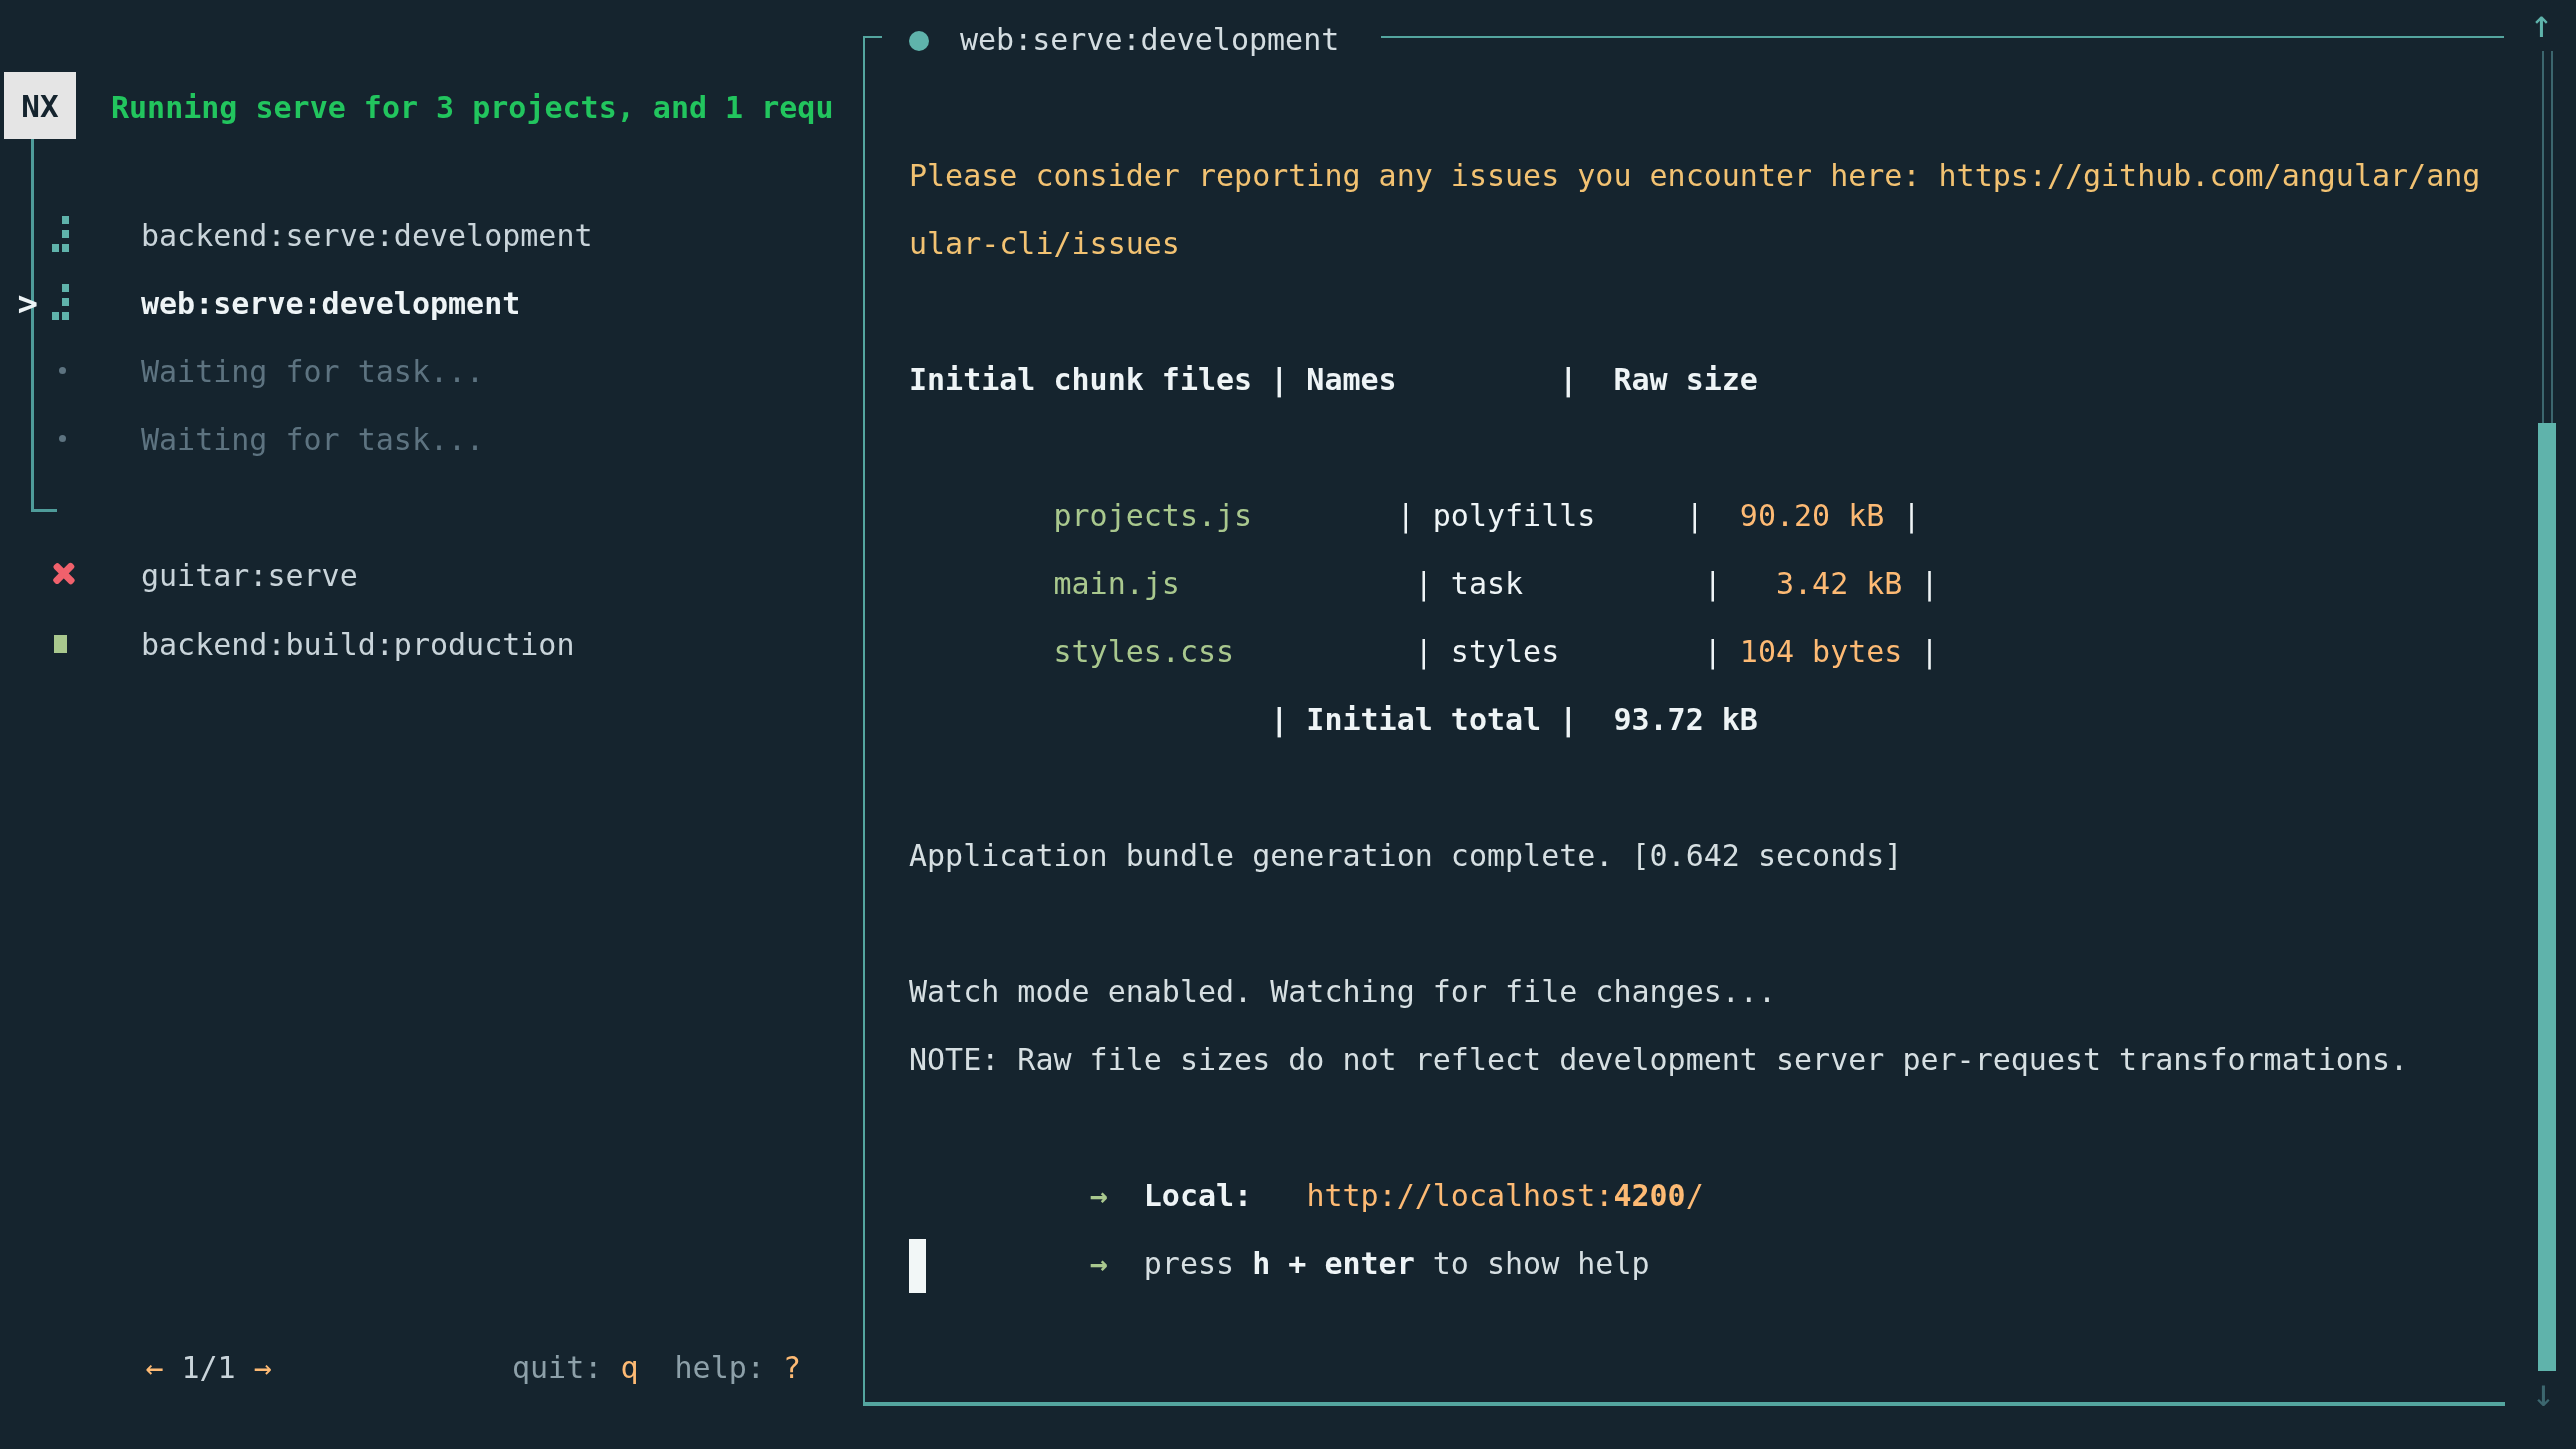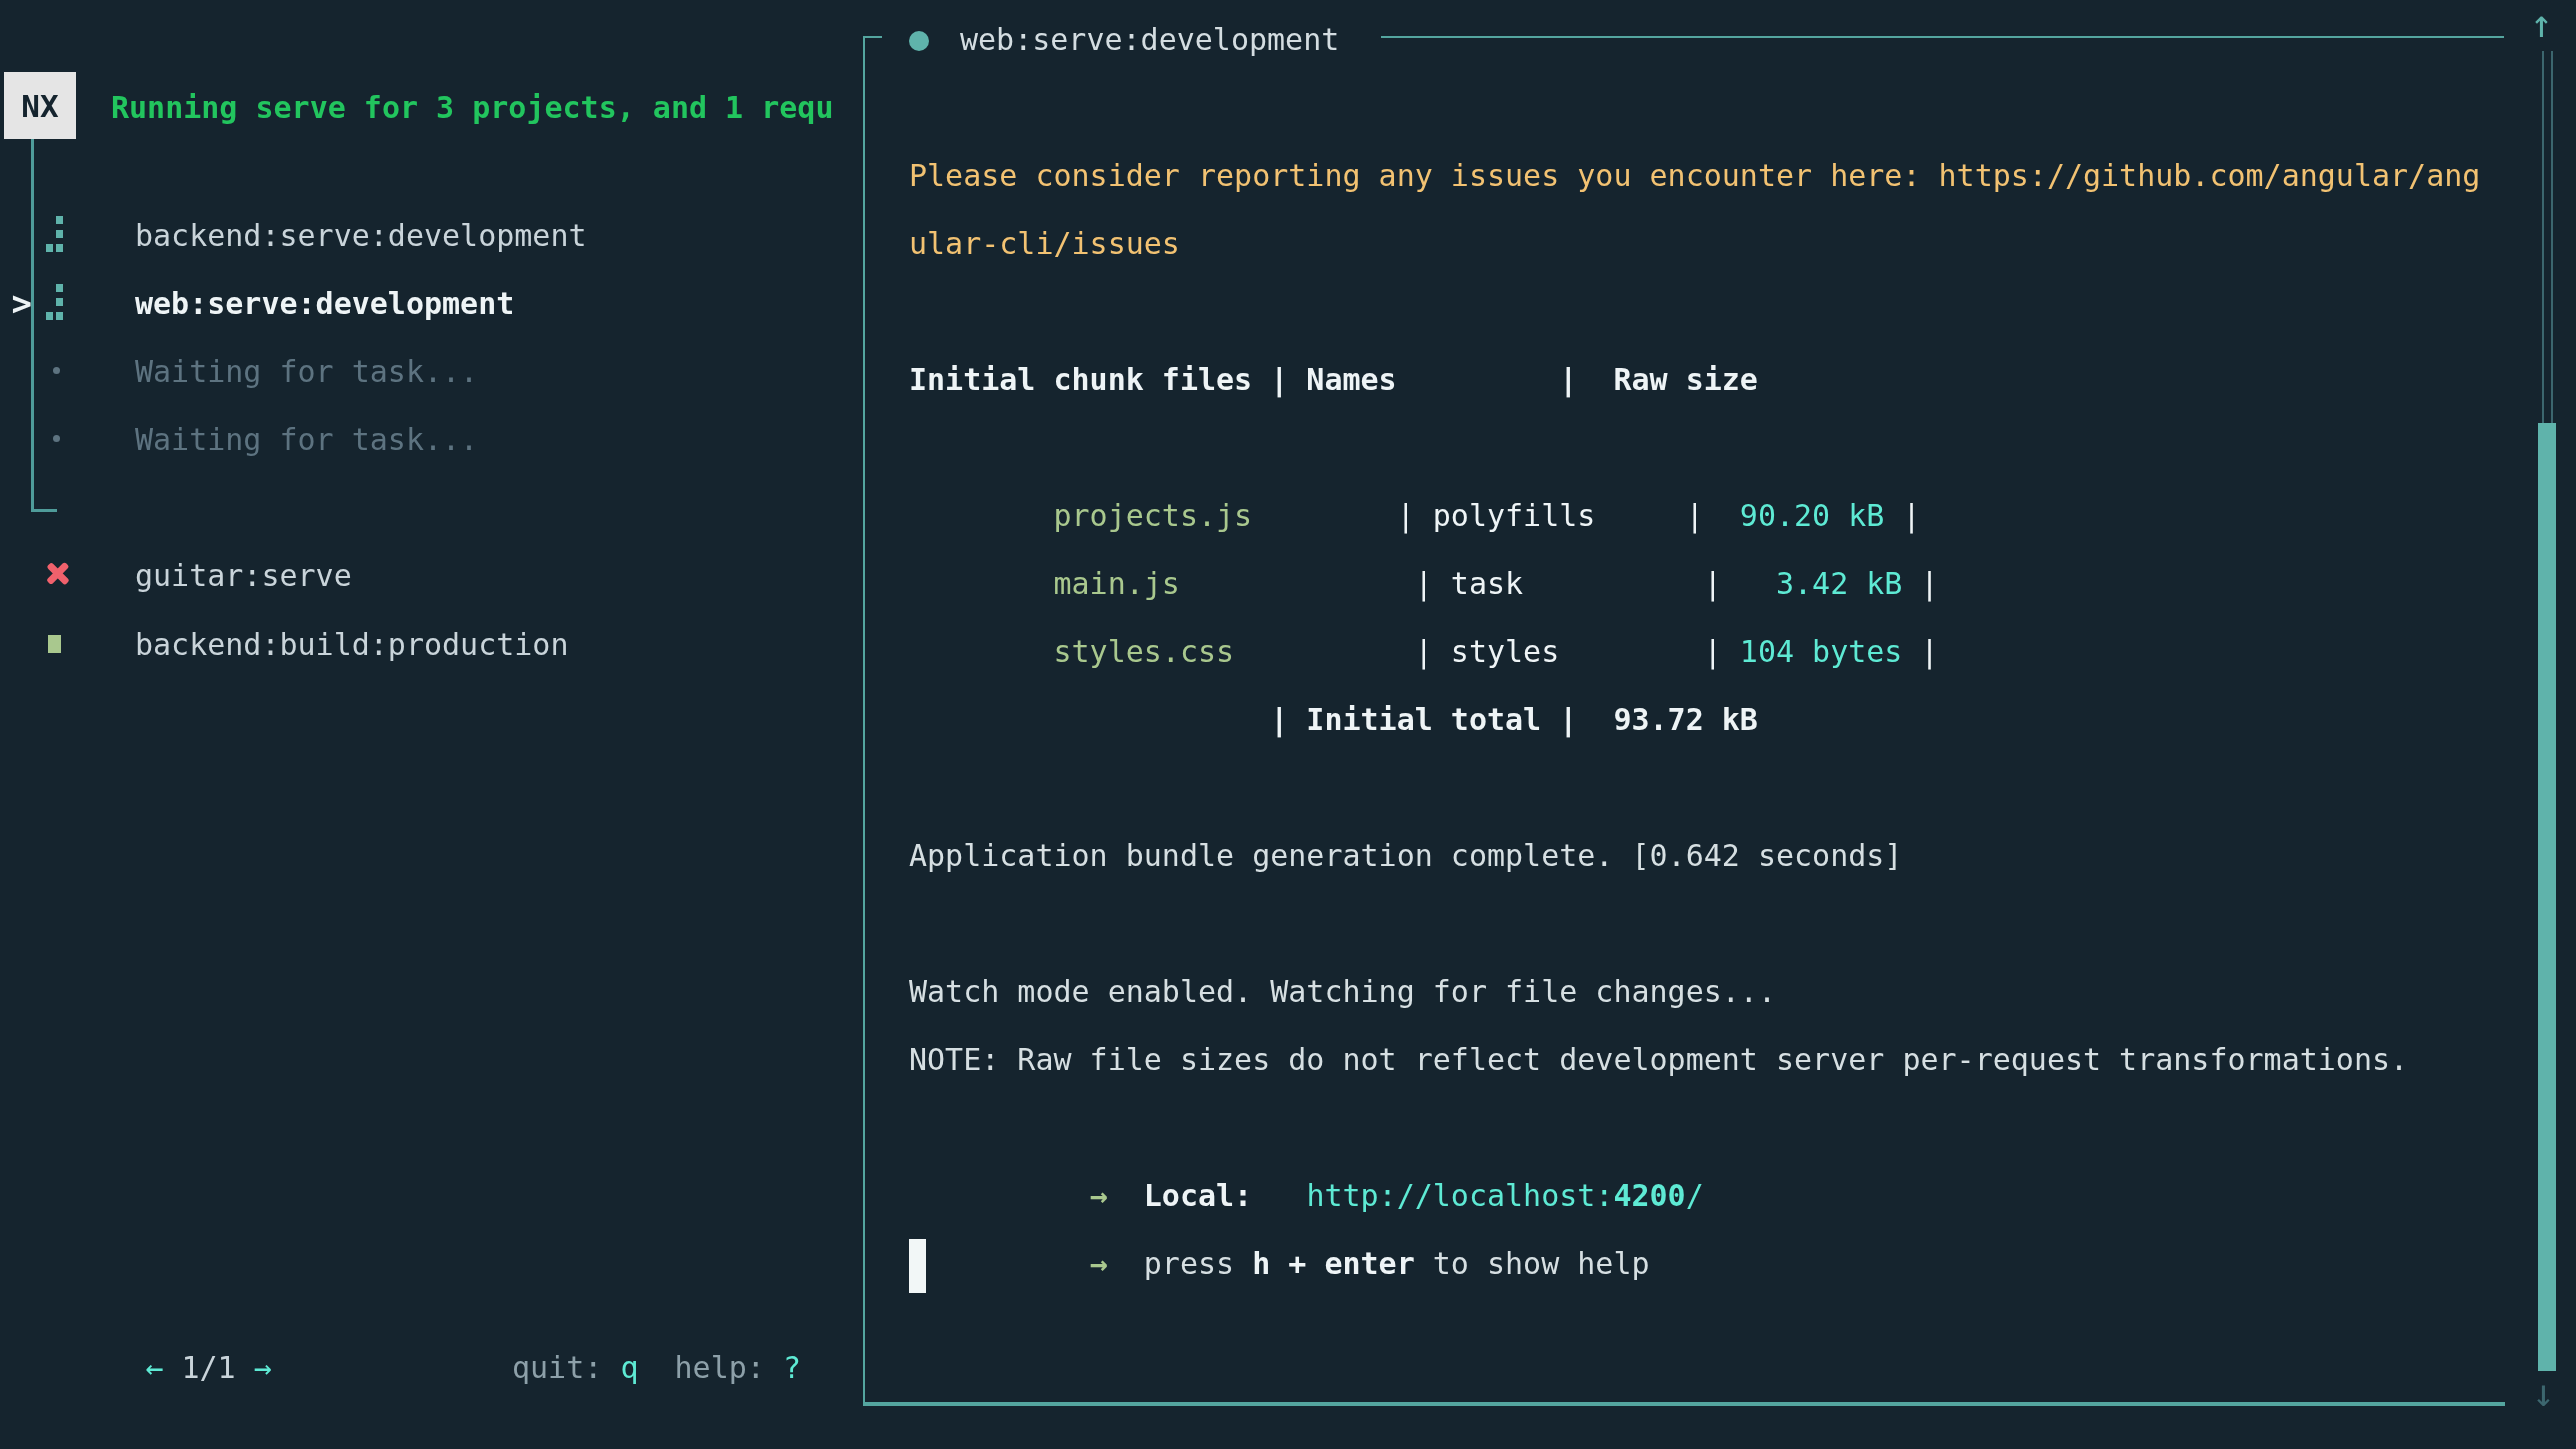--- a/index.html
+++ b/index.html
@@ -8,31 +8,31 @@
     background:#15242e;
     font-family:"DejaVu Sans Mono","Liberation Mono",monospace;
     font-size:30px;color:#c9d4da;
   }
   .bold{font-weight:bold;}
   
   .c-white{color:#eef4f6;}
   .c-body{color:#d6dfe2;}
   .c-label{color:#c9d4da;}
   .c-dim{color:#5d7380;}
-  .c-teal{color:#5eead4;}
+  .c-teal{color:#fdba74;}
   .c-green{color:#a9c88e;}
   .c-yellow{color:#f2c272;text-align:center;}
   
   #sidebar{position:absolute;left:0;top:0;width:863px;height:1449px;overflow:hidden;}
   #nx-logo{position:absolute;left:4px;top:72px;width:72px;height:67px;background:#e5e5e5;
     color:#15242e;font-weight:bold;font-size:31px;display:flex;align-items:center;justify-content:center;}
   #sidebar-title{position:absolute;left:111px;top:90px;font-weight:bold;color:#22c55e;white-space:pre;}
   #connector{position:absolute;left:31px;top:139px;width:2.7px;height:373px;background:#4f9c9a;}
   #connector-stub{position:absolute;left:31px;top:509px;width:25.5px;height:2.7px;background:#4f9c9a;}
-  .task-row{position:absolute;left:6px;width:863px;height:48px;padding-left:28px;}
+  .task-row{position:absolute;left:12px;width:863px;height:48px;padding-left:28px;}
   .task-label{position:absolute;left:129px;top:6.7px;white-space:pre;}
   
   .spinner-icon{position:absolute;left:40px;top:5.4px;width:19px;height:36px;}
   .spinner-icon::before{content:"";position:absolute;left:10px;top:0;width:7.4px;height:7.4px;background:#5fb3ab;
     box-shadow:0 14px 0 #5fb3ab,-10px 28px 0 #5fb3ab,0 28px 0 #5fb3ab;}
   .waitdot-icon{position:absolute;left:47px;top:20px;width:7.4px;height:7.4px;border-radius:50%;background:#5d7380;}
   .cross-icon{position:absolute;left:38px;top:9.4px;width:27px;height:27px;}
   .cross-icon::before,.cross-icon::after{content:"";position:absolute;left:0.7px;top:10px;width:25.5px;height:7.4px;
     border-radius:2.7px;background:#f0616c;}
   .cross-icon::before{transform:rotate(45deg);}

